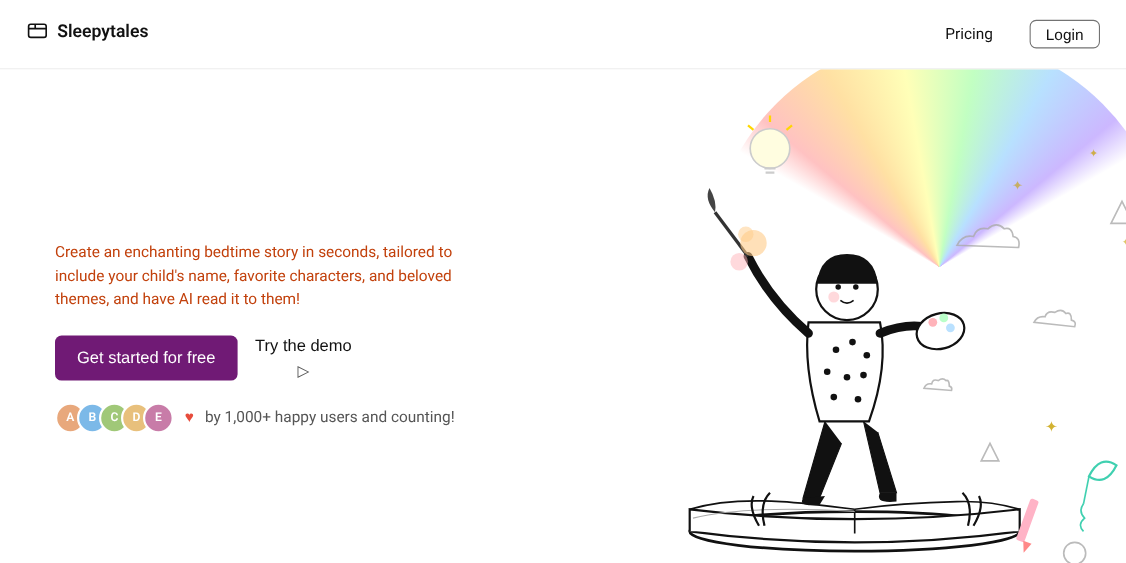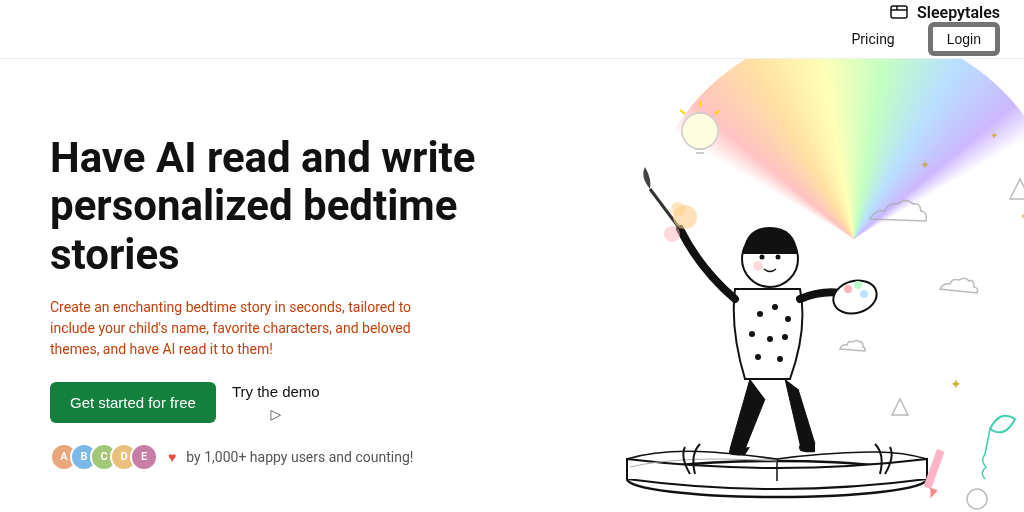--- a/index.html
+++ b/index.html
@@ -8,27 +8,26 @@
       width: 1024px;
       height: 512px;
       overflow: hidden;
       background: #fff;
       position: relative;
     }
 
     
     nav {
       display: flex;
-      align-items: flex-end;
+      align-items: flex-start;
       justify-content: space-between;
-      padding: 2px 24px;
+      padding: 18px 24px;
       border-bottom: 1px solid #eee;
       position: relative;
       z-index: 10;
-      flex-direction: column;
     }
     .nav-logo {
       display: flex;
       align-items: center;
       gap: 8px;
       font-size: 16px;
       font-weight: 600;
       color: #111;
     }
     .nav-logo-icon {
@@ -42,21 +41,21 @@
     }
     .nav-pricing {
       font-size: 14px;
       color: #111;
       text-decoration: none;
       padding: 4px 10px;
     }
     .nav-login {
       font-size: 14px;
       color: #111;
-      border: 5px solid #737373;
+      border: 1px solid #737373;
       border-radius: 6px;
       padding: 4px 14px;
       background: #fff;
       cursor: pointer;
     }
 
     
     .main {
       display: flex;
       height: calc(512px - 45px);
@@ -85,21 +84,21 @@
       max-width: 380px;
       line-height: 1.5;
     }
     .cta-row {
       display: flex;
       align-items: center;
       gap: 16px;
       margin-top: 4px;
     }
     .btn-primary {
-      background: #15803d;
+      background: #701a75;
       color: #fff;
       border: none;
       border-radius: 6px;
       padding: 12px 20px;
       font-size: 15px;
       font-weight: 500;
       cursor: pointer;
       white-space: nowrap;
     }
     .btn-demo {
@@ -203,21 +202,20 @@
   </div>
   <div class="nav-right">
     <a class="nav-pricing">Pricing</a>
     <button class="nav-login">Login</button>
   </div>
 </nav>
 
 <div class="main">
 
   <div class="left">
-    <h1 class="headline">Have AI read and write personalized bedtime stories</h1>
     <p class="subheadline">Create an enchanting bedtime story in seconds, tailored to include your child's name, favorite characters, and beloved themes, and have AI read it to them!</p>
     <div class="cta-row">
       <button class="btn-primary">Get started for free</button>
       <button class="btn-demo">
         <span>Try the demo</span>
         <span class="btn-demo-arrow">▷</span>
       </button>
     </div>
     <div class="social-proof">
       <div class="avatars">

